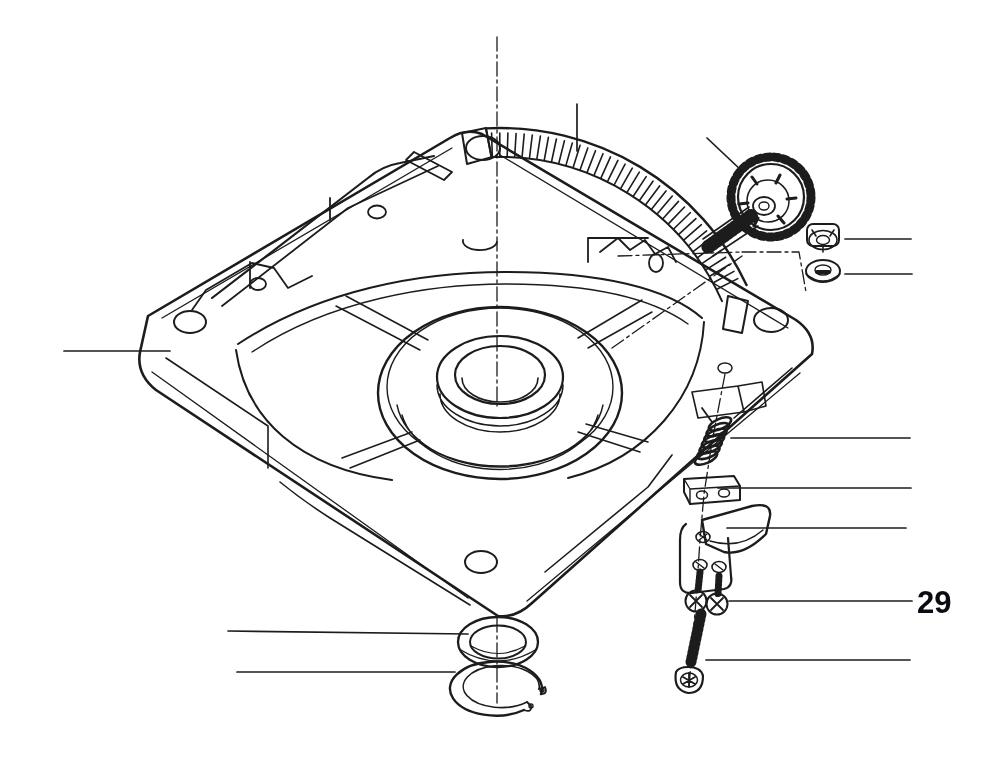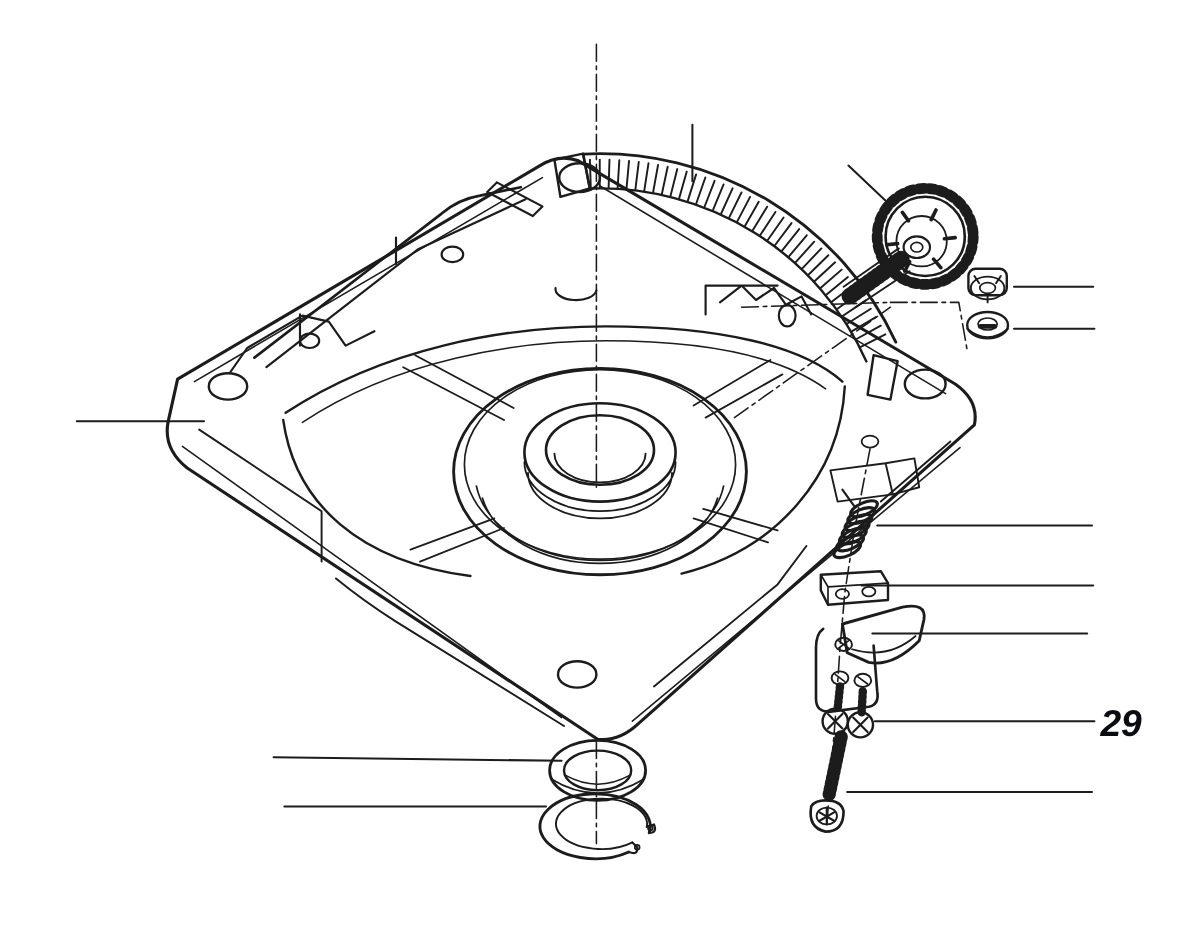--- a/index.html
+++ b/index.html
@@ -3,21 +3,20 @@
 <meta charset="utf-8">
 <style>
   html, body { margin: 0; padding: 0; background: #ffffff; }
   #stage {
     position: relative;
     width: 1000px;
     height: 774px;
     background: #ffffff;
     font-family: "Liberation Sans", sans-serif;
     overflow: hidden;
-    font-style: italic;
   }
   svg { display: block; }
   .part-label {
     font-family: "Liberation Sans", sans-serif;
     font-weight: bold;
     font-size: 31px;
     fill: #0b0b12;
   }
 </style>
 </head>

